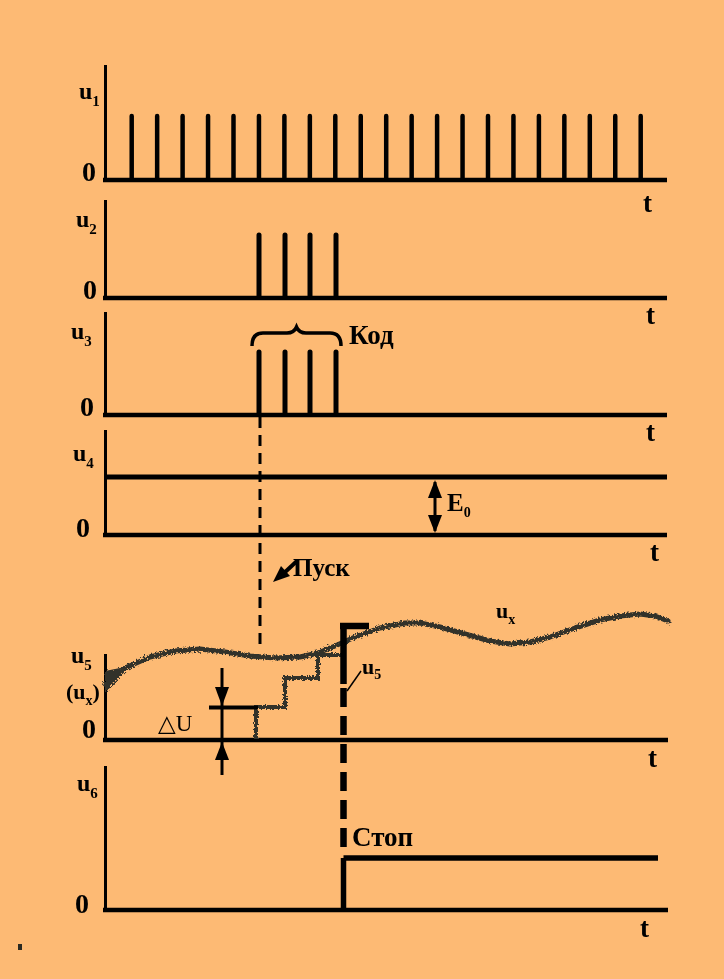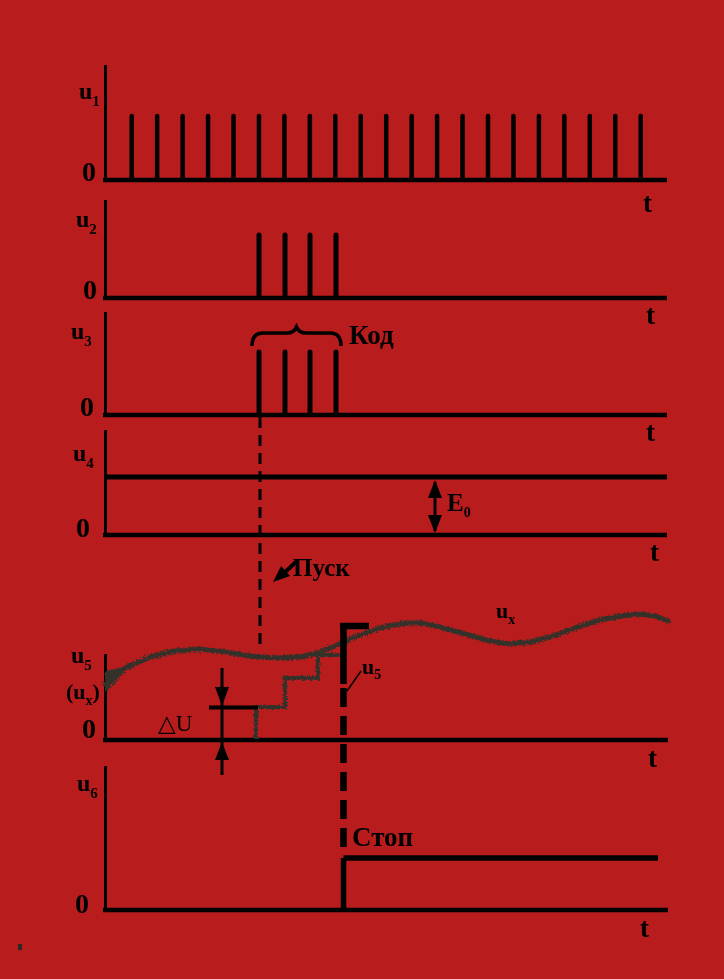--- a/index.html
+++ b/index.html
@@ -1,16 +1,16 @@
 <!DOCTYPE html>
 <html><head>
 <meta charset="utf-8">
 <style>
   html,body{margin:0;padding:0;background:#ffffff;}
-  .stage{position:relative;width:724px;height:979px;background:#b91c1c;overflow:hidden;
+  .stage{position:relative;width:724px;height:979px;background:#fdba74;overflow:hidden;
          font-family:"Liberation Serif","DejaVu Serif",serif;}
   svg{display:block;}
   text{fill:#000;}
   .ulabel{font-weight:bold;font-size:24px;}
   .usub{font-weight:bold;font-size:15px;}
   .zero{font-weight:bold;font-size:28px;}
   .tlab{font-weight:bold;font-size:27px;}
   .ann{font-weight:bold;font-size:27px;}
   .ann-med{font-weight:bold;font-size:25px;}
   .ann-sm{font-weight:bold;font-size:22px;}

